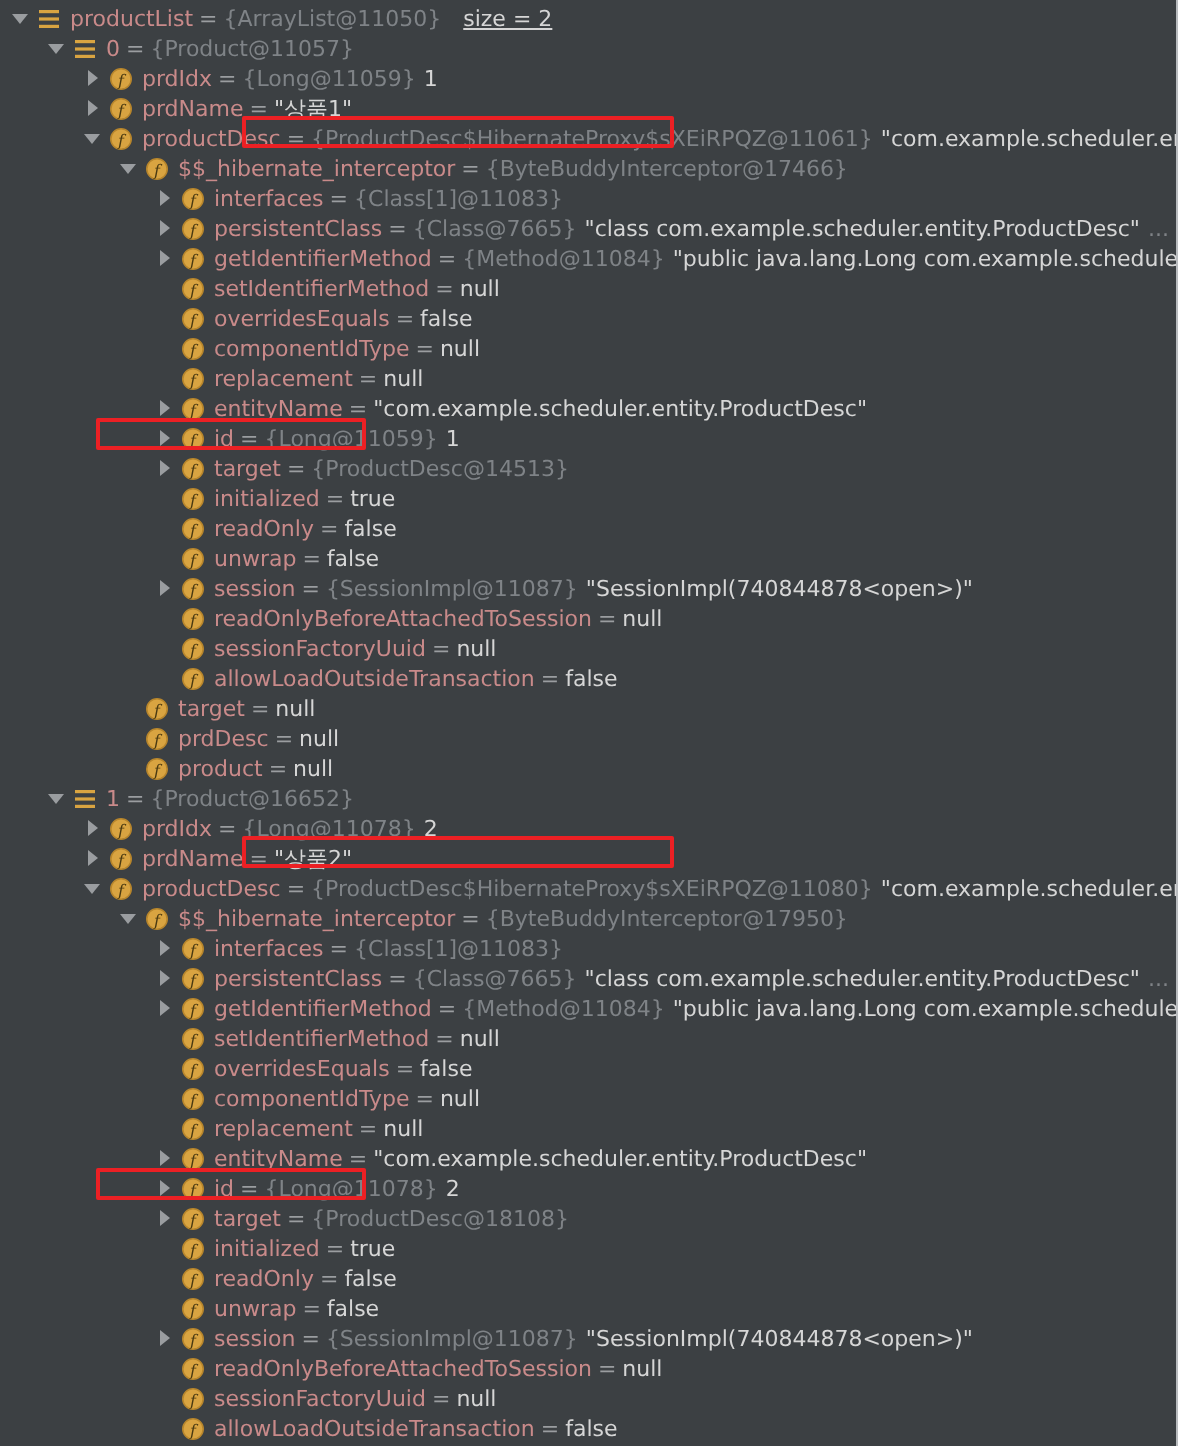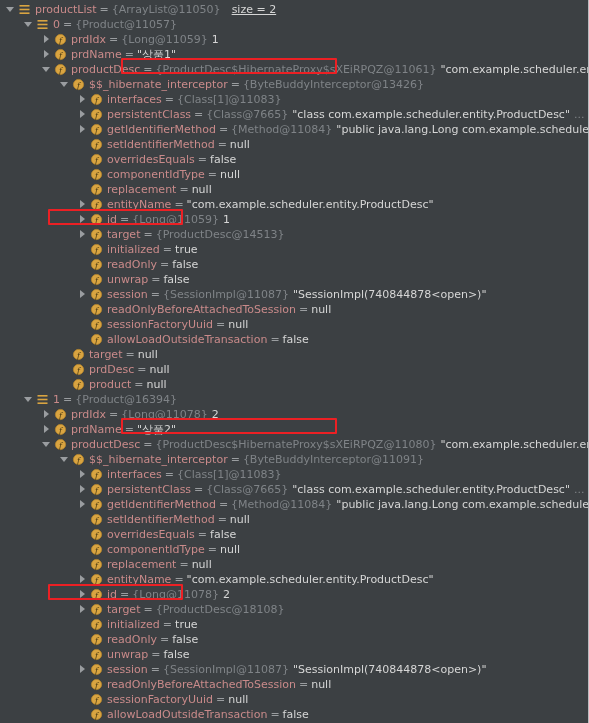--- a/index.html
+++ b/index.html
@@ -208,21 +208,21 @@
         <span class="indent" style="width: 58px;"></span>
         <span class="twisty expanded"></span>
         <span class="icon">
           <svg width="15" height="15" viewBox="0 0 15 15">
             <circle cx="7.5" cy="7.5" r="5.1" fill="#d9a441" stroke="#b8862c" stroke-width="0.8"></circle>
             <text x="7.5" y="11" font-family="DejaVu Serif, serif" font-size="8" font-style="italic" text-anchor="middle" fill="#4a3a12">f</text>
           </svg>
         </span>
         <span class="label">$$_hibernate_interceptor</span>
         <span class="eq">=</span>
-        <span class="ref">{ByteBuddyInterceptor@13426}</span>
+        <span class="ref">{ByteBuddyInterceptor@17466}</span>
         <span class="sp"></span>
       </div>
       <div class="row">
         <span class="indent" style="width: 76px;"></span>
         <span class="twisty collapsed"></span>
         <span class="icon">
           <svg width="15" height="15" viewBox="0 0 15 15">
             <circle cx="7.5" cy="7.5" r="5.1" fill="#d9a441" stroke="#b8862c" stroke-width="0.8"></circle>
             <text x="7.5" y="11" font-family="DejaVu Serif, serif" font-size="8" font-style="italic" text-anchor="middle" fill="#4a3a12">f</text>
           </svg>
@@ -495,21 +495,21 @@
         <span class="twisty expanded"></span>
         <span class="icon">
           <svg width="15" height="15" viewBox="0 0 15 15">
             <rect x="2.5" y="3" width="10" height="1.6" fill="#d9a441"></rect>
             <rect x="2.5" y="6.7" width="10" height="1.6" fill="#d9a441"></rect>
             <rect x="2.5" y="10.4" width="10" height="1.6" fill="#d9a441"></rect>
           </svg>
         </span>
         <span class="label">1</span>
         <span class="eq">=</span>
-        <span class="ref">{Product@16394}</span>
+        <span class="ref">{Product@16652}</span>
         <span class="sp"></span>
       </div>
       <div class="row">
         <span class="indent" style="width: 40px;"></span>
         <span class="twisty collapsed"></span>
         <span class="icon">
           <svg width="15" height="15" viewBox="0 0 15 15">
             <circle cx="7.5" cy="7.5" r="5.1" fill="#d9a441" stroke="#b8862c" stroke-width="0.8"></circle>
             <text x="7.5" y="11" font-family="DejaVu Serif, serif" font-size="8" font-style="italic" text-anchor="middle" fill="#4a3a12">f</text>
           </svg>
@@ -552,21 +552,21 @@
         <span class="indent" style="width: 58px;"></span>
         <span class="twisty expanded"></span>
         <span class="icon">
           <svg width="15" height="15" viewBox="0 0 15 15">
             <circle cx="7.5" cy="7.5" r="5.1" fill="#d9a441" stroke="#b8862c" stroke-width="0.8"></circle>
             <text x="7.5" y="11" font-family="DejaVu Serif, serif" font-size="8" font-style="italic" text-anchor="middle" fill="#4a3a12">f</text>
           </svg>
         </span>
         <span class="label">$$_hibernate_interceptor</span>
         <span class="eq">=</span>
-        <span class="ref">{ByteBuddyInterceptor@11091}</span>
+        <span class="ref">{ByteBuddyInterceptor@17950}</span>
         <span class="sp"></span>
       </div>
       <div class="row">
         <span class="indent" style="width: 76px;"></span>
         <span class="twisty collapsed"></span>
         <span class="icon">
           <svg width="15" height="15" viewBox="0 0 15 15">
             <circle cx="7.5" cy="7.5" r="5.1" fill="#d9a441" stroke="#b8862c" stroke-width="0.8"></circle>
             <text x="7.5" y="11" font-family="DejaVu Serif, serif" font-size="8" font-style="italic" text-anchor="middle" fill="#4a3a12">f</text>
           </svg>

